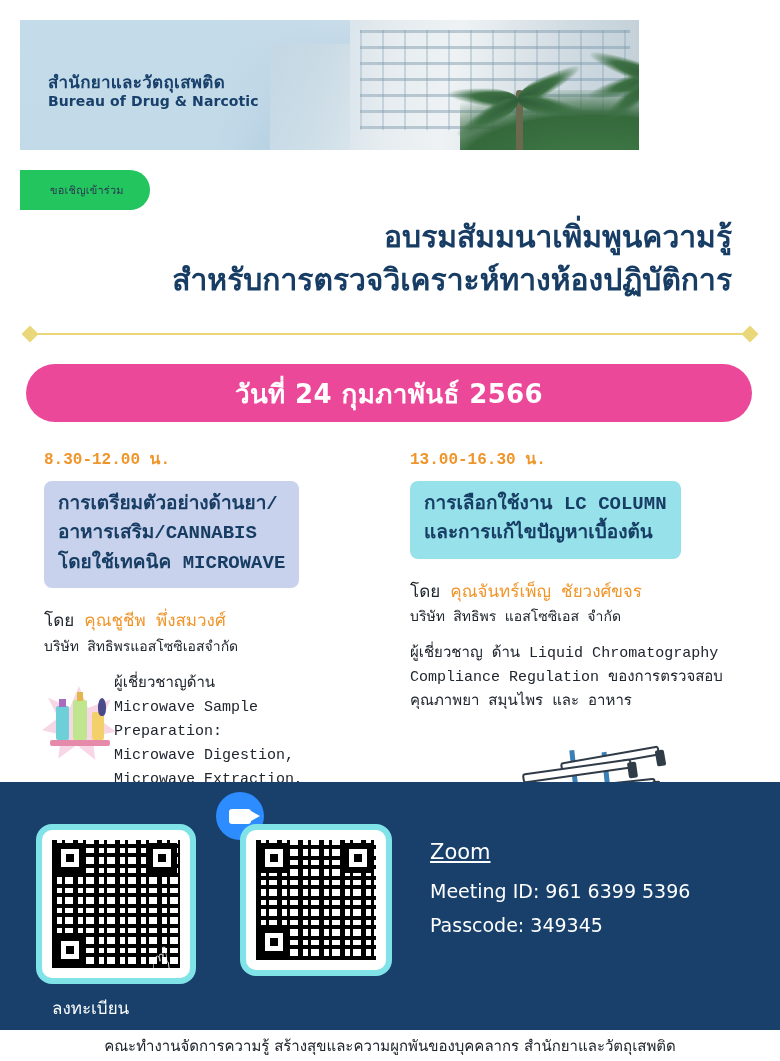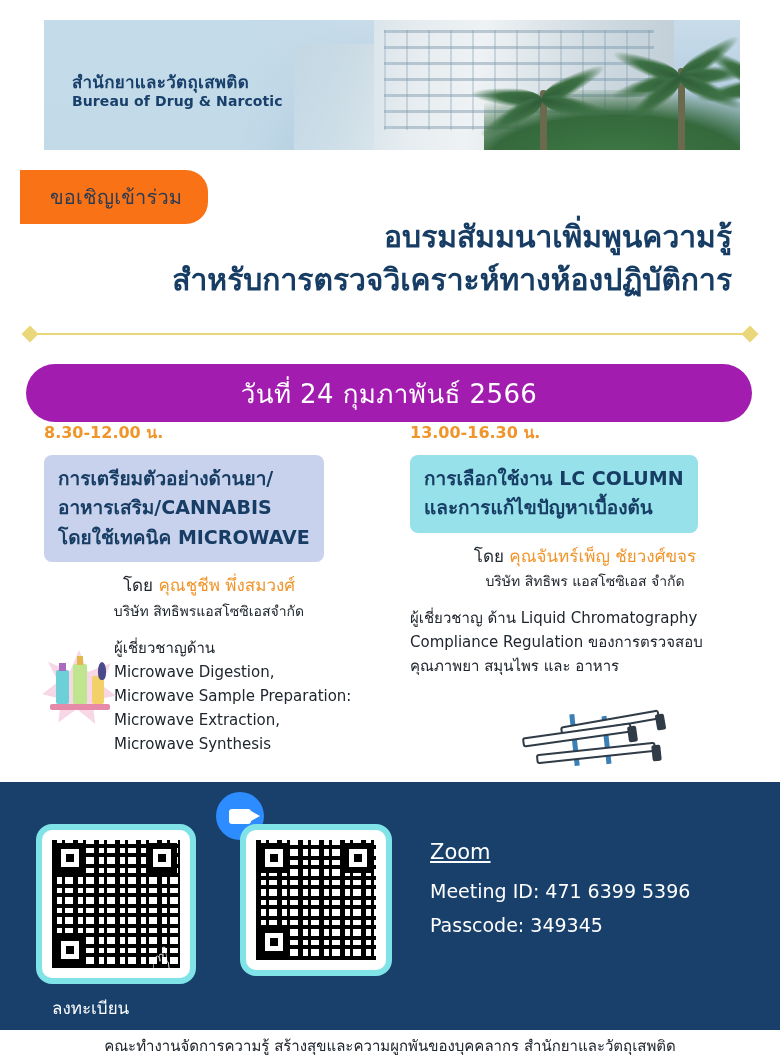--- a/index.html
+++ b/index.html
@@ -14,24 +14,23 @@
     position: relative;
     width: 780px;
     height: 1061px;
     background: #ffffff;
   }
 
   
   .banner {
     position: absolute;
     left: 20px; top: 20px;
-    width: 696px; height: 130px;
+    width: 619px; height: 130px;
     overflow: hidden;
     background: linear-gradient(170deg, #bcd4e6 0%, #a8c6dc 45%, #93b7cf 100%);
-    margin-left: 24px;
   }
   .banner .sky {
     position: absolute; inset: 0;
     background: linear-gradient(180deg, #c9dcea 0%, #b4cde0 60%, #a3c2d8 100%);
   }
   .banner .building {
     position: absolute;
     left: 330px; top: -6px; width: 300px; height: 140px;
     background: linear-gradient(100deg, #dfe7ec 0%, #eef2f4 35%, #cfdae1 70%, #bfcdd6 100%);
   }
@@ -73,23 +72,23 @@
   .banner-text .th {
     font-size: 17px; font-weight: 700; color: #18406b; letter-spacing: .3px;
   }
   .banner-text .en {
     font-size: 14px; font-weight: 700; color: #18406b; letter-spacing: .1px;
   }
 
   
   .invite-pill {
     position: absolute; left: 20px; top: 170px;
-    background: #f97316;
+    background: #22c55e;
     color: #2c3b52;
-    font-size: 20px;
+    font-size: 11px;
     padding: 11px 26px 11px 30px;
     border-radius: 0 22px 22px 0;
     letter-spacing: .2px;
   }
 
   
   .title {
     position: absolute; left: 0; top: 216px; width: 760px;
     text-align: right;
     padding-right: 28px;
@@ -109,51 +108,51 @@
   .divider .dot {
     position: absolute; top: 2px; width: 12px; height: 12px; background: #e9d77a;
     transform: rotate(45deg);
   }
   .divider .dot.l { left: 2px; }
   .divider .dot.r { right: 2px; }
 
   
   .date-bar {
     position: absolute; left: 26px; top: 364px; width: 726px; height: 58px;
-    background: #a21caf;
+    background: #ec4899;
     border-radius: 29px;
     color: #ffffff;
-    font-weight: 400;
+    font-weight: 700;
     font-size: 26px;
     display: flex; align-items: center; justify-content: center;
     letter-spacing: .4px;
   }
 
   
-  .col { position: absolute; top: 420px; }
+  .col { position: absolute; top: 446px; font-family: Liberation Mono, monospace; }
   .col.left { left: 44px; width: 330px; }
   .col.right { left: 410px; width: 350px; }
 
   .time {
     font-size: 16px; font-weight: 700; color: #f0952a; margin-bottom: 10px;
   }
   .topic-box {
     display: inline-block;
     background: #c9d2ec;
     color: #173d64;
     font-weight: 700;
     font-size: 19px;
     line-height: 1.55;
     padding: 9px 14px 10px 14px;
     border-radius: 8px;
   }
   .topic-box.teal { background: #96e1ea; }
   .speaker {
-    margin-top: 10px;
-    font-size: 17px; color: #20262e; line-height: 1.6; text-align: center;
+    margin-top: 20px;
+    font-size: 17px; color: #20262e; line-height: 1.6;
   }
   .speaker .name { color: #f0952a; }
   .company { font-size: 14px; color: #20262e; }
   .bio {
     margin-top: 14px;
     font-size: 15px; color: #20262e; line-height: 1.6;
   }
 
   .bio-wrap { position: relative; }
   .col.left .bio { margin-left: 70px; }
@@ -353,22 +352,22 @@
       <div class="lab-art">
         <div class="star"></div>
         <div class="bottle b1"></div>
         <div class="bottle b2"></div>
         <div class="bottle b3"></div>
         <div class="drop"></div>
         <div class="base"></div>
       </div>
       <div class="bio">
         <div>ผู้เชี่ยวชาญด้าน</div>
+        <div>Microwave Sample Preparation:</div>
         <div>Microwave Digestion,</div>
-        <div>Microwave Sample Preparation:</div>
         <div>Microwave Extraction,</div>
         <div>Microwave Synthesis</div>
       </div>
     </div>
   </div>
 
   <div class="col right">
     <div class="time">13.00-16.30 น.</div>
     <div class="topic-box teal">
       <div>การเลือกใช้งาน LC COLUMN</div>
@@ -418,20 +417,20 @@
         <div class="finder f-bl"></div>
       </div>
     </div>
 
     <div class="hand">☝</div>
 
     <div class="register-label">ลงทะเบียน</div>
 
     <div class="zoom-info">
       <div class="zlink">Zoom</div>
-      <div class="line">Meeting ID: 471 6399 5396</div>
+      <div class="line">Meeting ID: 961 6399 5396</div>
       <div class="line">Passcode: 349345</div>
     </div>
   </div>
 
   <div class="footer">คณะทำงานจัดการความรู้ สร้างสุขและความผูกพันของบุคคลากร สำนักยาและวัตถุเสพติด</div>
 
 </div>
 
 </body></html>

